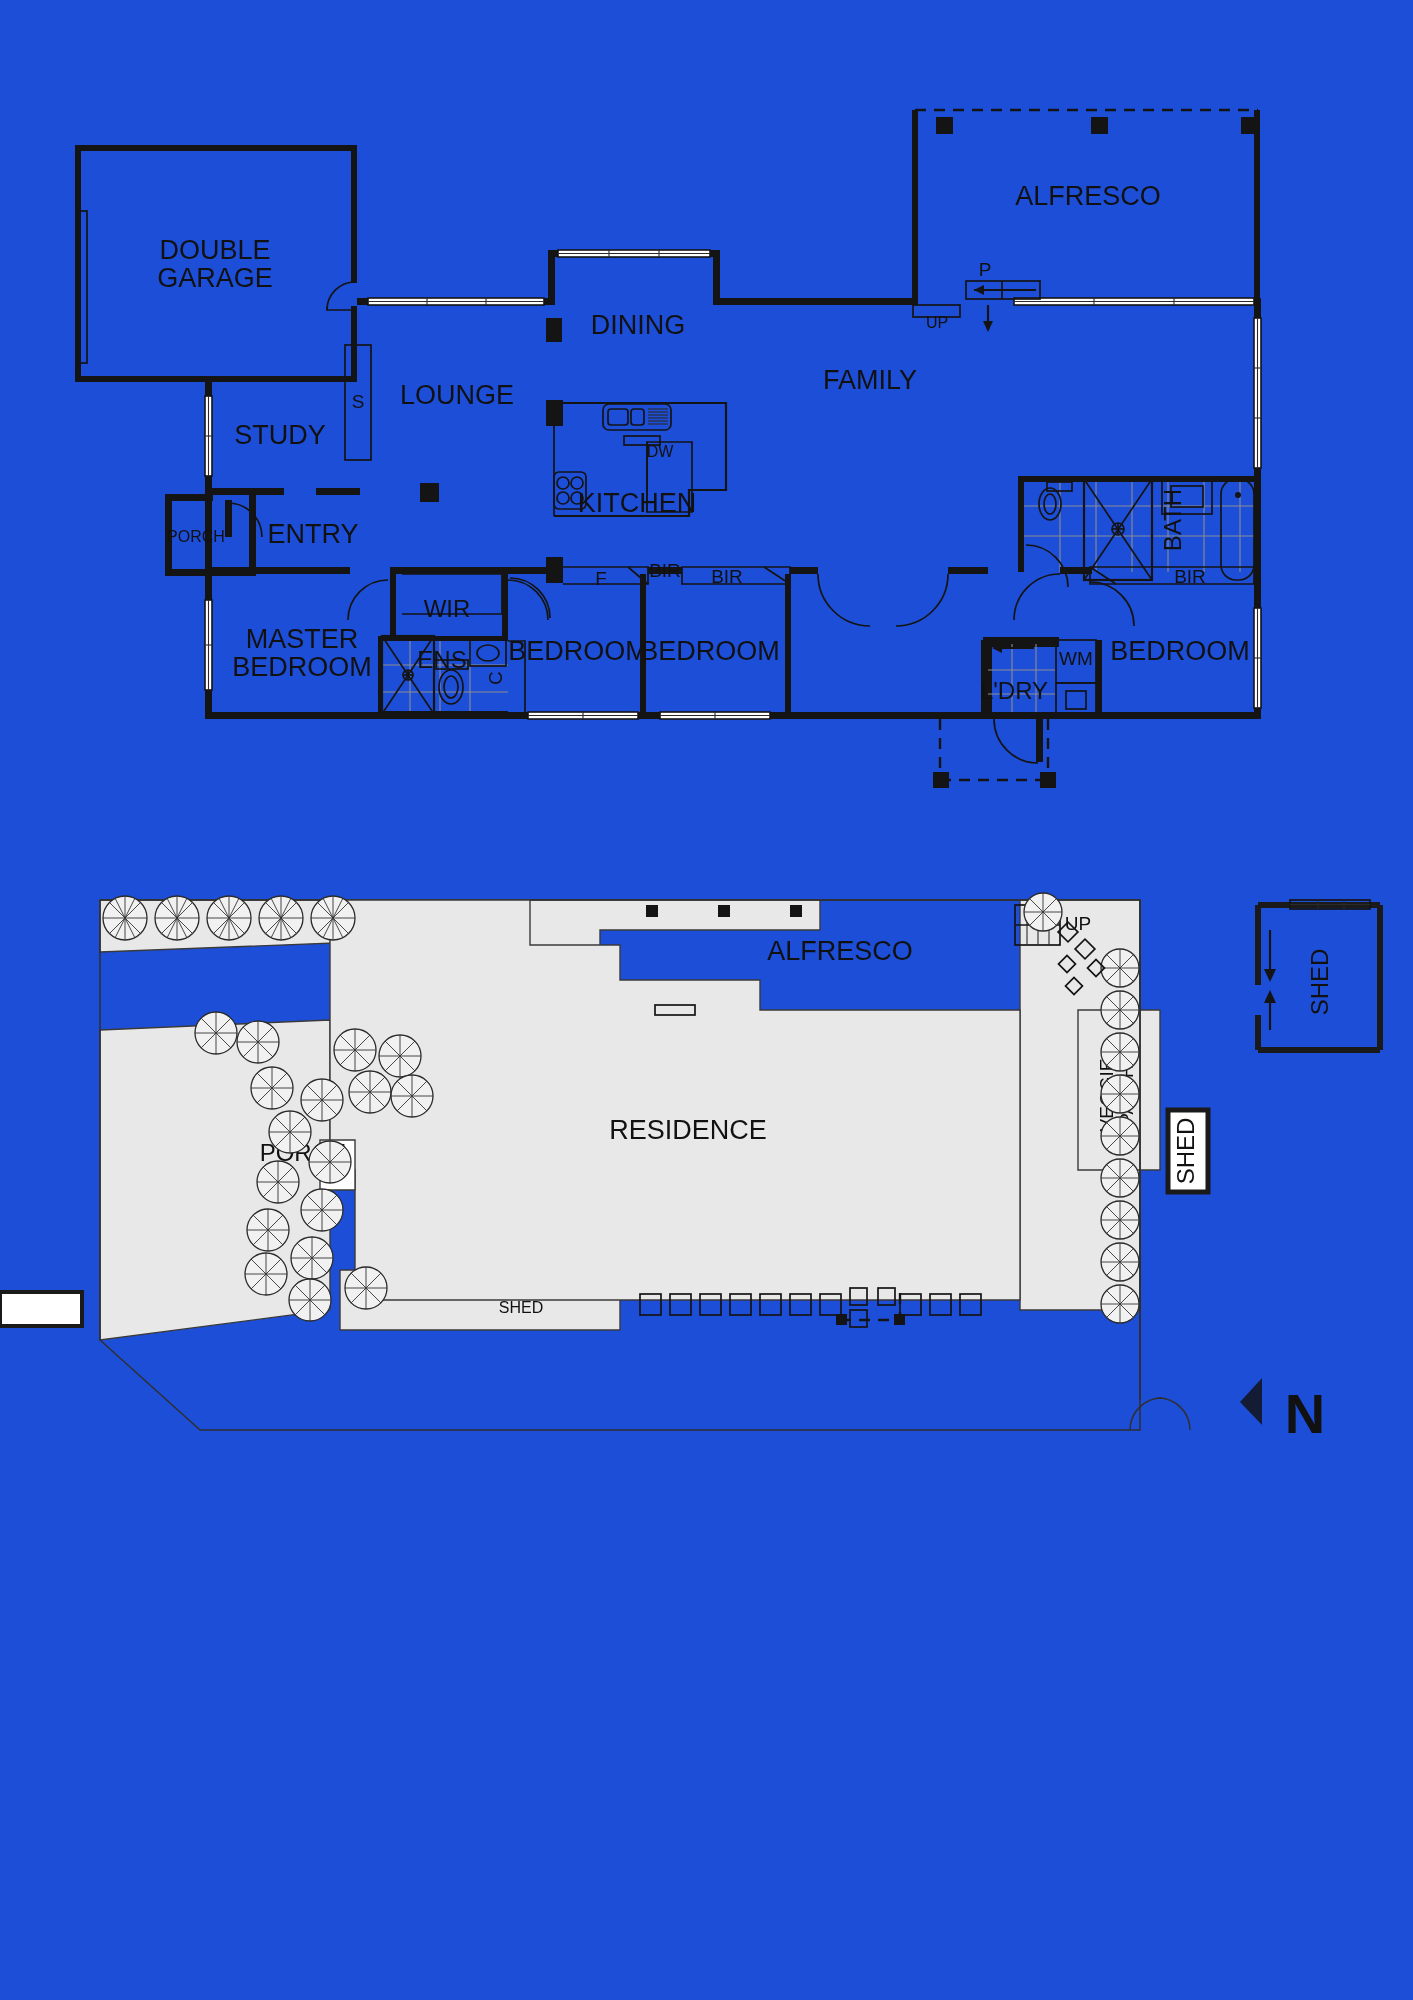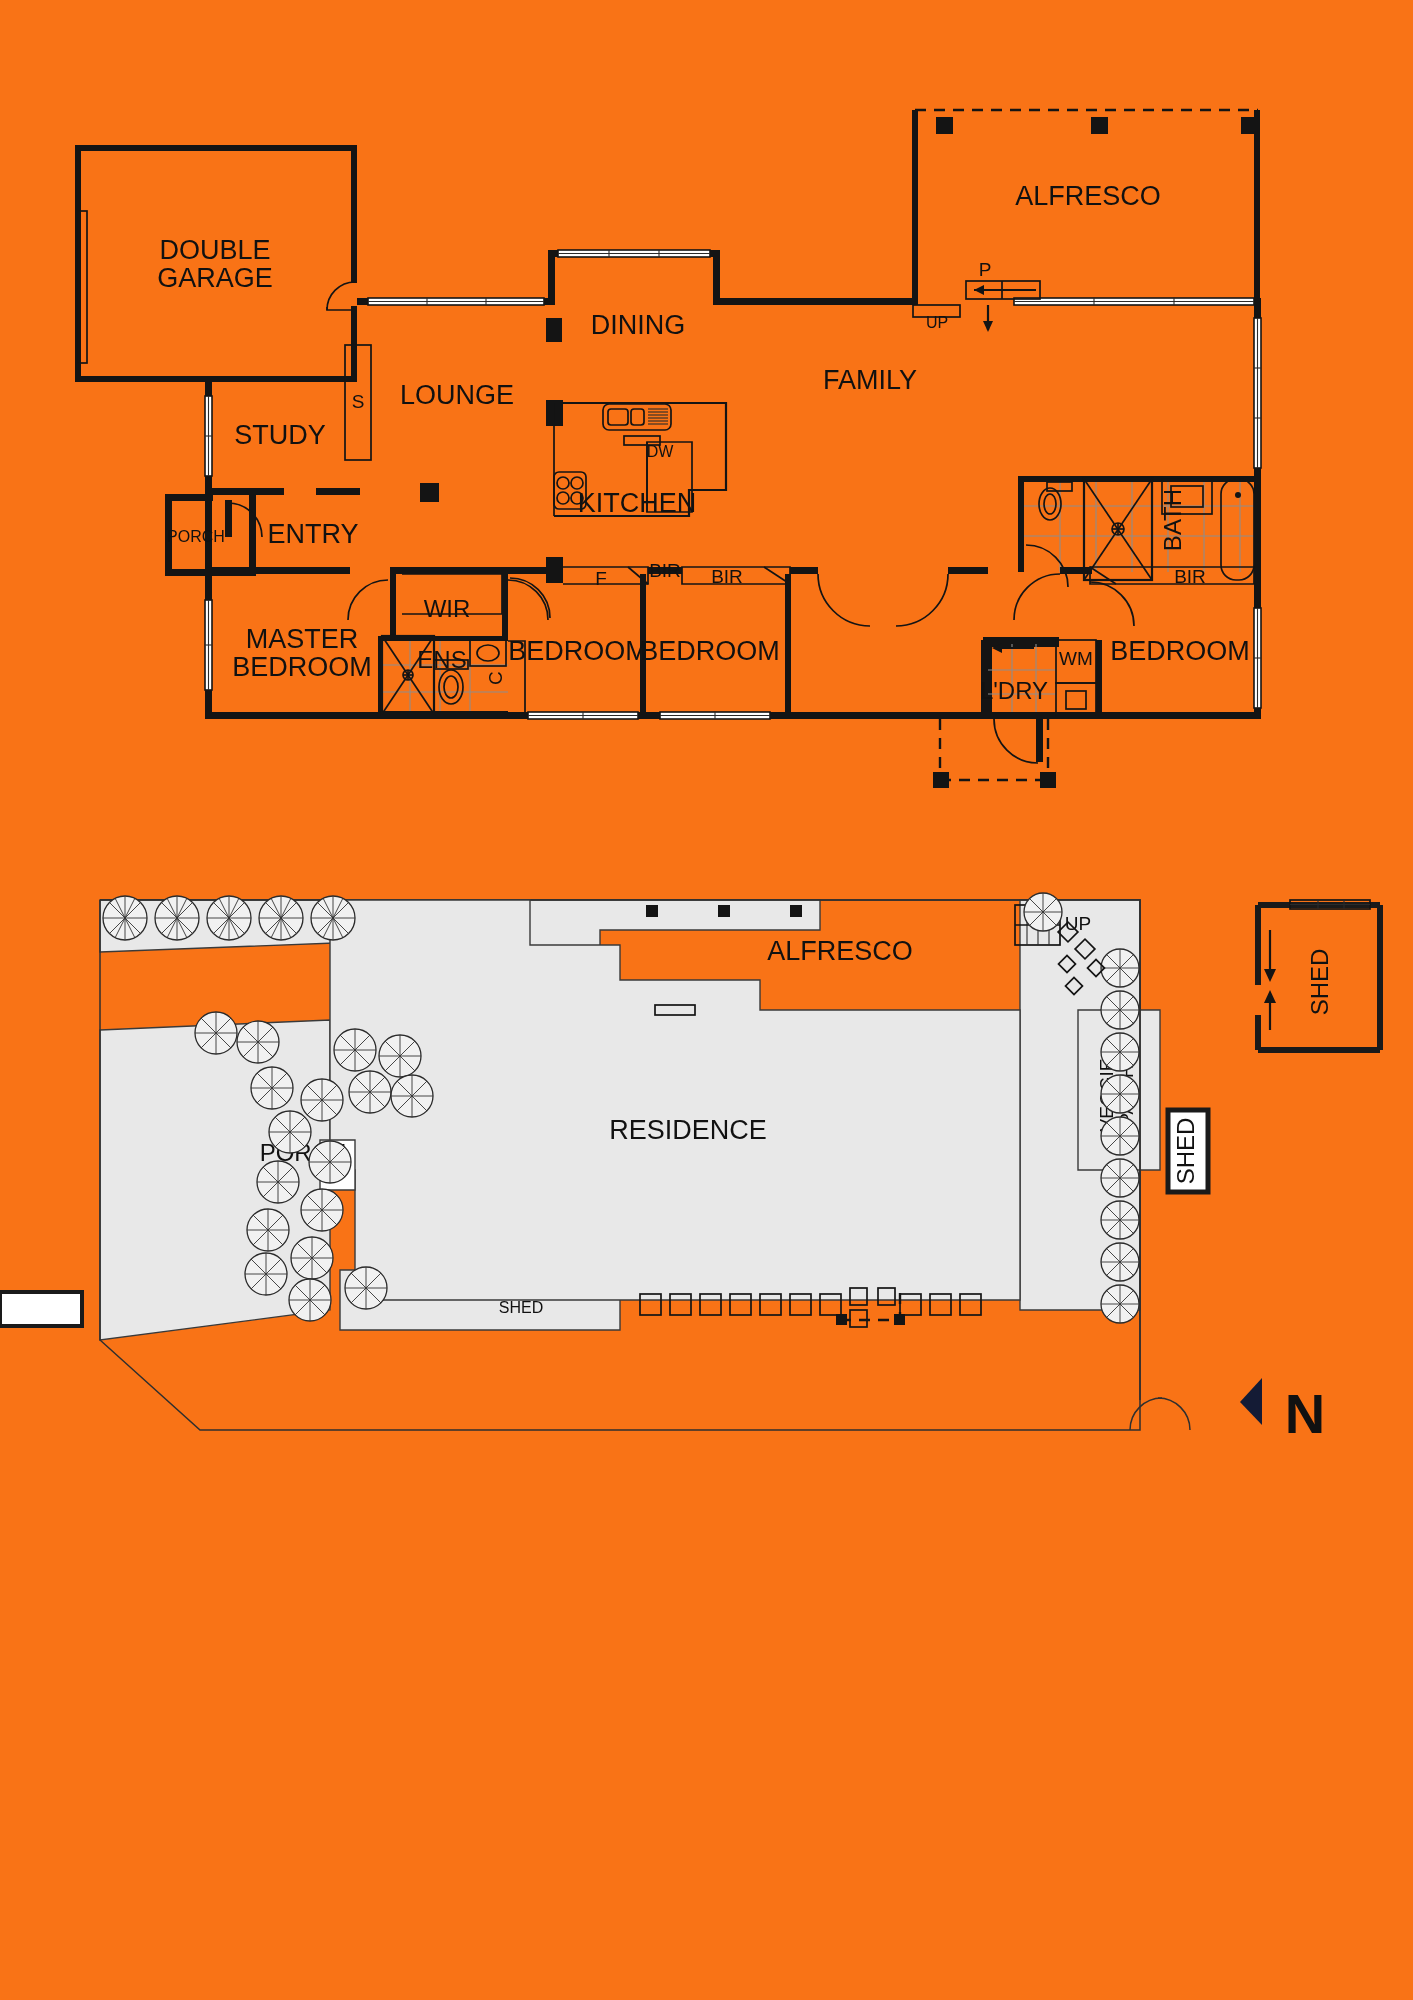--- a/index.html
+++ b/index.html
@@ -5,21 +5,21 @@
   * { box-sizing: border-box; }
   html, body {
     margin: 0; padding: 0;
     background: #ffffff;
     font-family: "Liberation Sans", sans-serif;
   }
   #page {
     position: relative;
     width: 1413px;
     height: 2000px;
-    background: #f97316;
+    background: #1d4ed8;
     overflow: hidden;
   }
   svg { display: block; }
   .lbl {
     font-family: "Liberation Sans", sans-serif;
     fill: #111111;
     text-anchor: middle;
     dominant-baseline: middle;
   }
   .lbl-room { font-size: 27px; }

